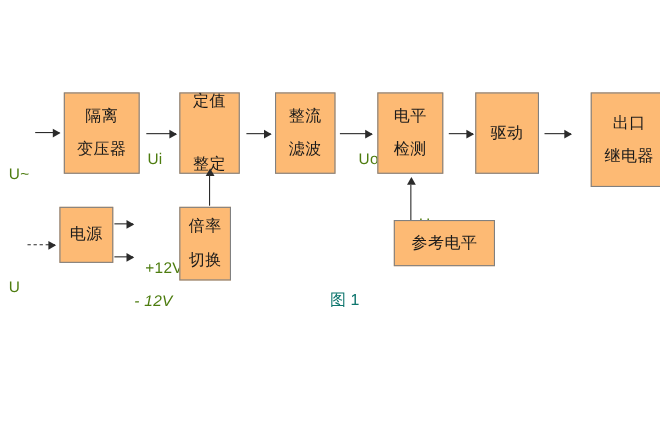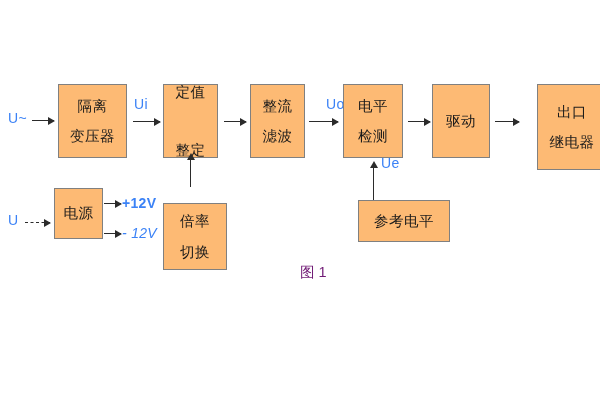--- a/index.html
+++ b/index.html
@@ -38,22 +38,23 @@
     margin-top: 16px;
   }
   .box.single .ln {
     margin-top: 0;
     text-align: center;
   }
   .lbl {
     position: absolute;
     font-size: 14px;
     white-space: nowrap;
-    color: #3b82f6;
+    color: #4d7c0f;
     letter-spacing: 0.3px;
+    margin-top: 40px;
   }
   .arrow-h {
     position: absolute;
     height: 0;
     border-top: 1.4px solid #2b2b2b;
   }
   .arrow-h::after {
     content: "";
     position: absolute;
     right: -1px;
@@ -79,21 +80,21 @@
     top: -7px;
     width: 0;
     height: 0;
     border-bottom: 7px solid #2b2b2b;
     border-left: 4.4px solid transparent;
     border-right: 4.4px solid transparent;
   }
   .caption {
     position: absolute;
     font-size: 14.5px;
-    color: #701a75;
+    color: #0f766e;
     white-space: nowrap;
   }
 </style>
 </head>
 <body>
 
 <div id="canvas">
 
   <span class="lbl" style="left:8px; top:110px;">U~</span>
 
@@ -153,27 +154,27 @@
   <span class="lbl" style="left:8px; top:212px;">U</span>
 
   <div class="arrow-h dashed" style="left:25px; top:222px; width:25px;"></div>
 
   <div class="box single" style="left:54px; top:188px; width:49px; height:51px;">
     <span class="ln">电源</span>
   </div>
 
   <div class="arrow-h" style="left:104px; top:203px; width:17px;"></div>
 
-  <span class="lbl" style="left:122px; top:195px;font-weight:bold;">+12V</span>
+  <span class="lbl" style="left:132px; top:195px;">+12V</span>
 
   <div class="arrow-h" style="left:104px; top:233px; width:17px;"></div>
 
   <span class="lbl" style="left:122px; top:225px;font-style:italic;">- 12V</span>
 
-  <div class="box" style="left:163px; top:203px; width:64px; height:67px;">
+  <div class="box" style="left:163px; top:188px; width:47px; height:67px;">
     <span class="ln">倍率</span>
     <span class="ln">切换</span>
   </div>
 
   <div class="arrow-v-up" style="left:190px; top:160px; height:27px;"></div>
 
   <span class="caption" style="left:300px; top:263px;">图 1</span>
 
 </div>
 

